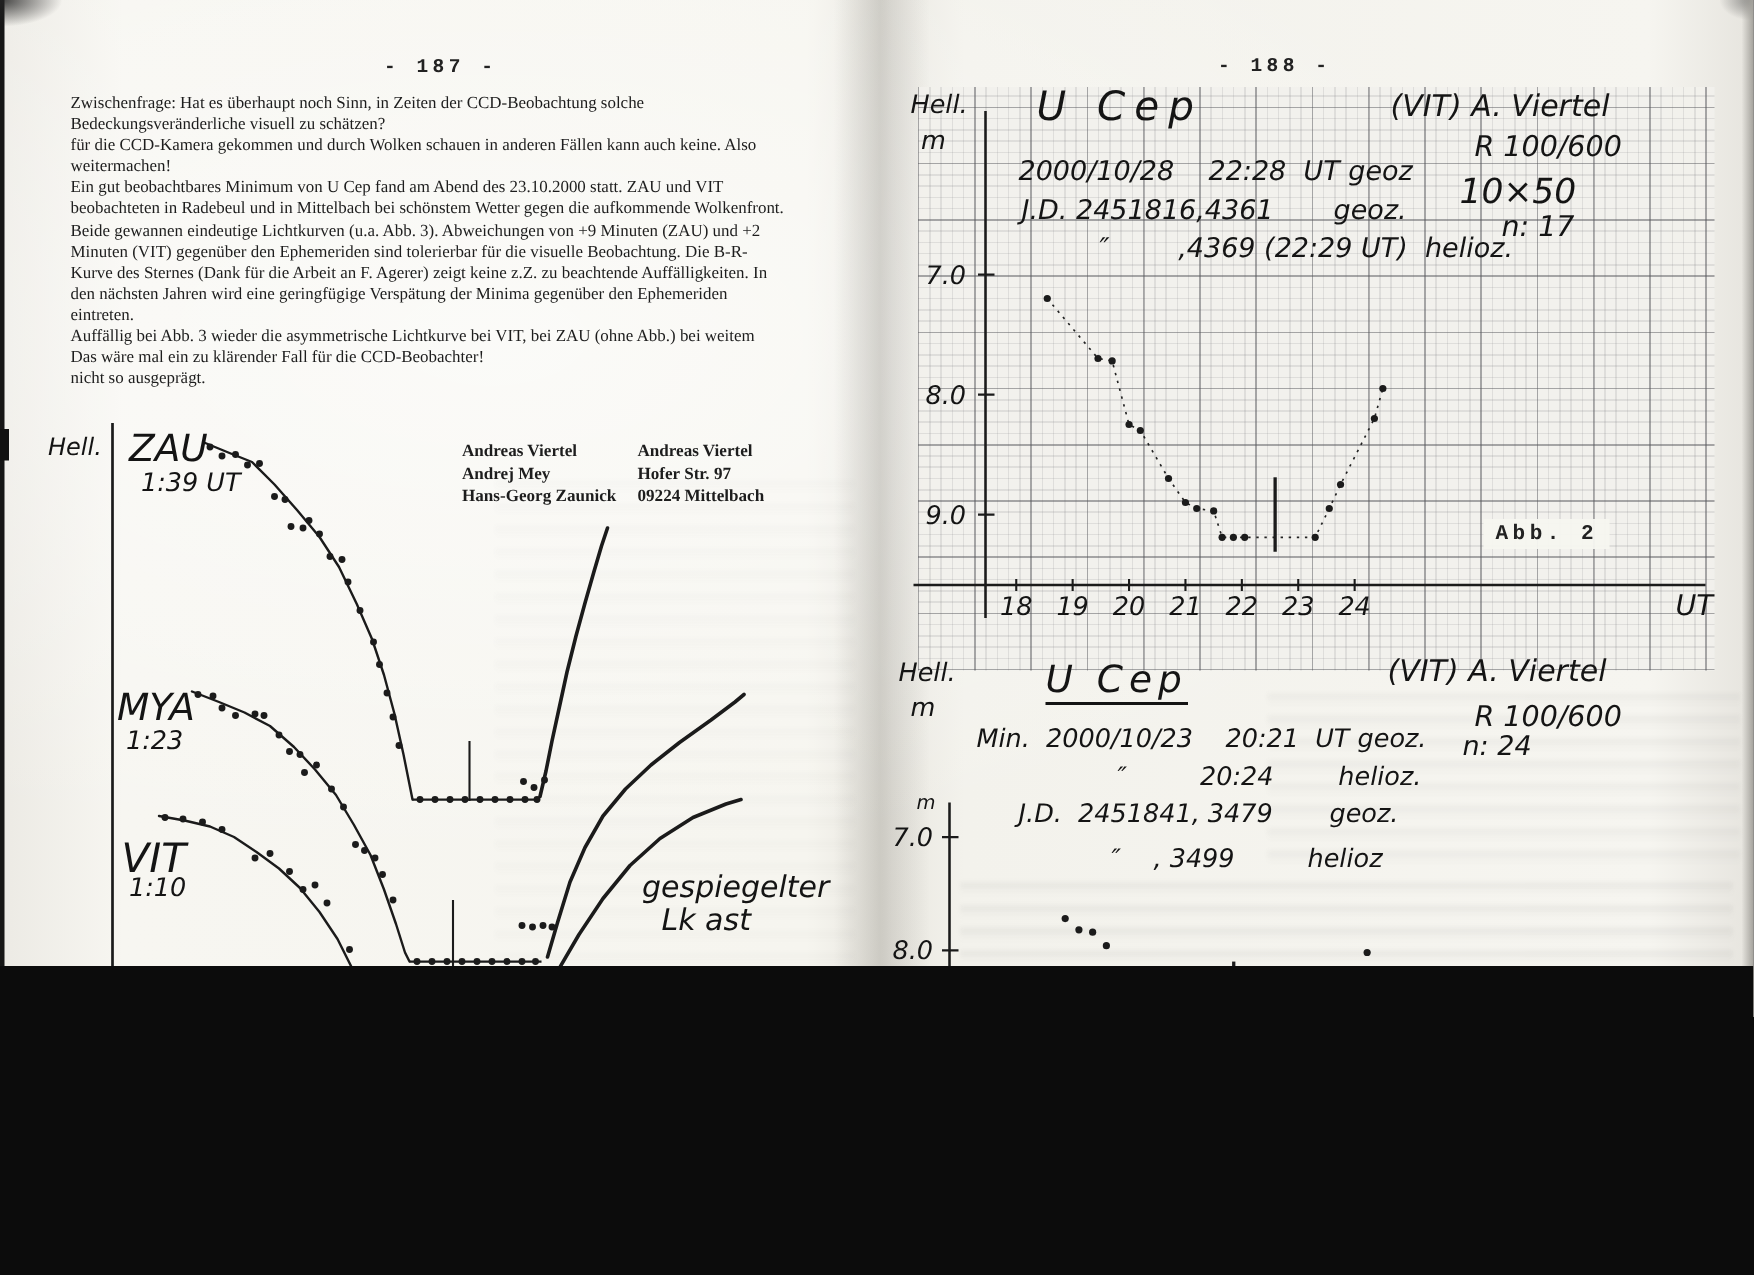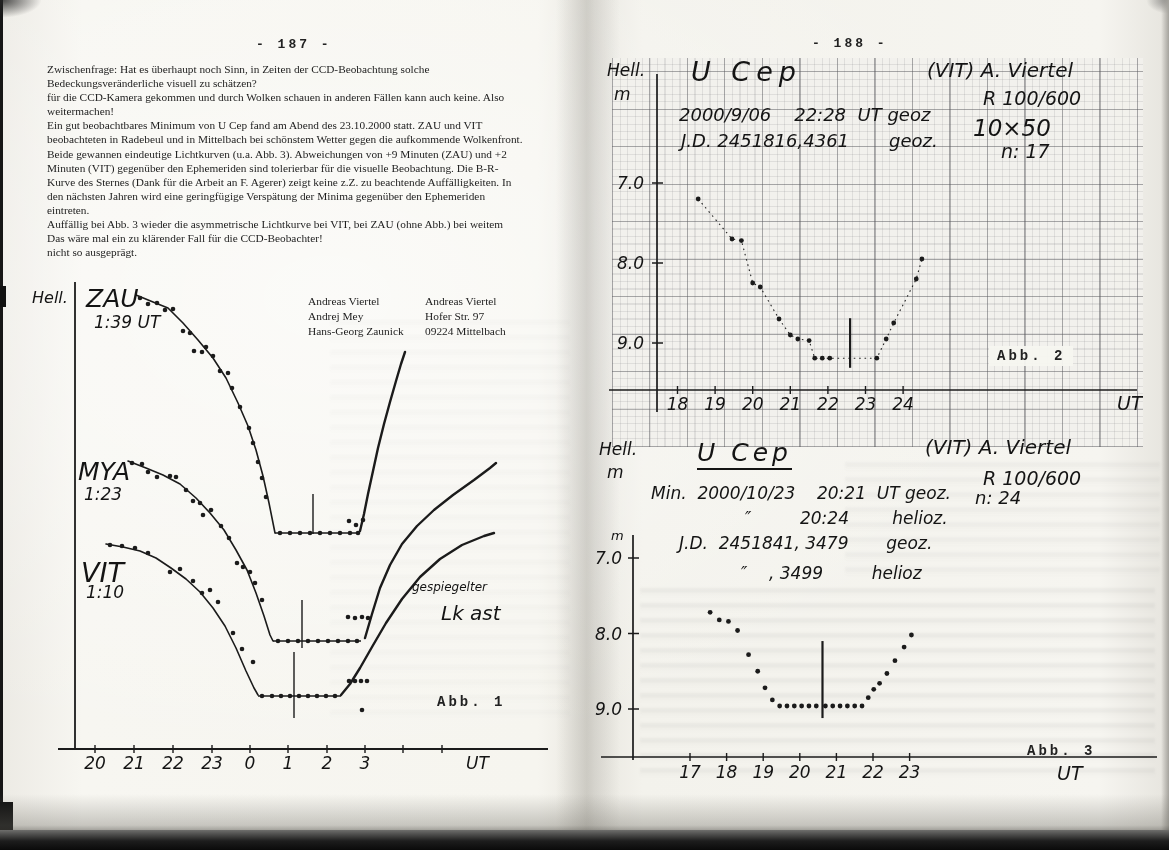--- a/index.html
+++ b/index.html
@@ -1,28 +1,28 @@
 <!DOCTYPE html>
 <html><head>
 <meta charset="utf-8">
 <style>
   html,body{margin:0;padding:0;background:#0c0c0c;}
-  #scan{position:relative;width:1169px;height:850px;overflow:hidden;
+  #scan{position:relative;width:1169px;height:644px;overflow:hidden;
     background:
       radial-gradient(ellipse at 28% 35%, rgba(255,255,255,.55), rgba(255,255,255,0) 60%),
       linear-gradient(90deg,#eceae4,#f7f6f1 7%,#f6f5ef 46%,#e8e6df 50.5%,#f3f2ec 55%,#f6f5f0 94%,#e6e4de),
       #f4f3ed;
     font-family:"Liberation Serif",serif;color:#1d1d1d;}
   .abs{position:absolute;}
   .serif{font-family:"Liberation Serif",serif;}
   .typed{font-family:"Liberation Mono",monospace;font-weight:700;color:#222;}
   .hand{position:absolute;font-family:"DejaVu Sans",sans-serif;font-style:italic;color:#141414;white-space:pre;line-height:1.05;}
   svg .svghand{font-family:"DejaVu Sans",sans-serif;font-style:italic;fill:#141414;}
   .bodyline{white-space:pre;font-size:11.3px;line-height:14.1px;}
-  .contact div{font-size:11.4px;line-height:15px;white-space:pre;}
+  .contact div{font-size:11.4px;line-height:15px;white-space:pre;font-weight:bold;}
   .graph-paper{position:absolute;left:7px;top:0;right:0;bottom:0;
     background-color:rgba(242,241,236,.9);
     background-image:
       repeating-linear-gradient(0deg, rgba(85,85,90,.42) 0 1px, transparent 1px 37.5px),
       repeating-linear-gradient(90deg, rgba(85,85,90,.42) 0 1px, transparent 1px 37.5px),
       repeating-linear-gradient(0deg, rgba(120,120,125,.16) 0 1px, transparent 1px 7.5px),
       repeating-linear-gradient(90deg, rgba(120,120,125,.16) 0 1px, transparent 1px 7.5px);}
   .bleed{position:absolute;filter:blur(1.3px);
     background:repeating-linear-gradient(180deg, rgba(110,110,110,.13) 0 5px, rgba(110,110,110,.03) 5px 9px, rgba(0,0,0,0) 9px 15px);}
   .caption-box{position:absolute;font-size:14px;letter-spacing:3px;white-space:pre;}
@@ -191,21 +191,21 @@
         <circle cx="307" cy="418" r="2.3" fill="#1b1b1b"></circle>
         <circle cx="334" cy="432" r="2.3" fill="#1b1b1b"></circle>
       </svg>
     <div class="hand" style="left:4px;top:12px;font-size:16px;">Hell.</div>
     <div class="hand" style="left:58px;top:8px;font-size:25px;">ZAU</div>
     <div class="hand" style="left:66px;top:36px;font-size:17px;">1:39 UT</div>
     <div class="hand" style="left:50px;top:181px;font-size:25px;">MYA</div>
     <div class="hand" style="left:56px;top:208px;font-size:17px;">1:23</div>
     <div class="hand" style="left:53px;top:281px;font-size:27px;">VIT</div>
     <div class="hand" style="left:58px;top:306px;font-size:17px;">1:10</div>
-    <div class="hand" style="left:384px;top:303px;font-size:12px;">gespiegelter</div>
+    <div class="hand" style="left:400px;top:303px;font-size:20px;">gespiegelter</div>
     <div class="hand" style="left:413px;top:325px;font-size:20px;">Lk ast</div>
     <div class="caption-box typed" style="left:409px;top:416px;">Abb. 1</div>
     <div class="contact serif abs" style="left:280px;top:16px;">
       <div>Andreas Viertel</div>
       <div>Andrej Mey</div>
       <div>Hans-Georg Zaunick</div>
     </div>
     <div class="contact serif abs" style="left:397px;top:16px;">
       <div>Andreas Viertel</div>
       <div>Hofer Str. 97</div>
@@ -259,22 +259,23 @@
         <circle cx="316.9" cy="201" r="2.4" fill="#1b1b1b"></circle>
         <line x1="245.084" y1="260.19999999999993" x2="245.084" y2="309.80000000000007" stroke="#1b1b1b" stroke-width="2.2"></line>
       </svg>
     <div class="hand" style="left:2px;top:4px;font-size:17px;">Hell.</div>
     <div class="hand" style="left:9px;top:28px;font-size:17px;">m</div>
     <div class="hand" style="left:86px;top:0px;font-size:27px;letter-spacing:6px;">U Cep</div>
     <div class="hand" style="left:322px;top:2px;font-size:20px;">(VIT) A. Viertel</div>
     <div class="hand" style="left:378px;top:31px;font-size:19px;">R 100/600</div>
     <div class="hand" style="left:368px;top:58px;font-size:23px;">10×50</div>
     <div class="hand" style="left:396px;top:84px;font-size:19px;">n: 17</div>
-    <div class="hand" style="left:74px;top:48px;font-size:18px;">2000/9/06    22:28  UT geoz</div>
+    <div class="hand" style="left:74px;top:48px;font-size:18px;">2000/10/28    22:28  UT geoz</div>
     <div class="hand" style="left:76px;top:74px;font-size:18px;">J.D. 2451816,4361       geoz.</div>
+    <div class="hand" style="left:128px;top:99px;font-size:18px;">″        ,4369 (22:29 UT)  helioz.</div>
     <div class="caption-box typed" style="left:384px;top:288px;background:rgba(246,245,240,.95);padding:2px 8px;">Abb. 2</div>
   </figure>
 
   <figure class="abs" style="left:595px;top:437px;width:574px;height:360px;">
     <svg id="fig3-svg" width="574" height="360" viewBox="0 0 574 360" style="position:absolute;left:0;top:0;">
         <line x1="38" y1="98" x2="38" y2="323" stroke="#1b1b1b" stroke-width="1.7"></line>
         <line x1="6" y1="320" x2="562" y2="320" stroke="#1b1b1b" stroke-width="1.7"></line>
         <line x1="33" y1="121" x2="44" y2="121" stroke="#1b1b1b" stroke-width="1.5"></line>
         <text x="0" y="127" class="svghand" font-size="17">7.0</text>
         <line x1="33" y1="196.5" x2="44" y2="196.5" stroke="#1b1b1b" stroke-width="1.5"></line>

